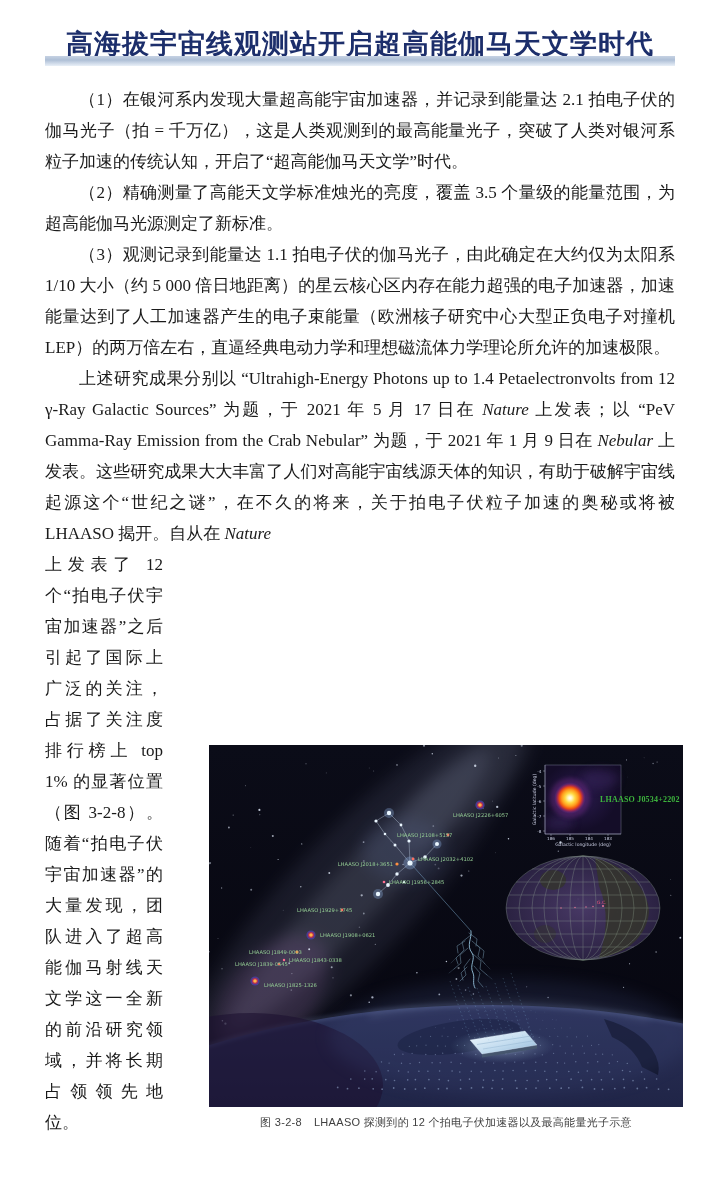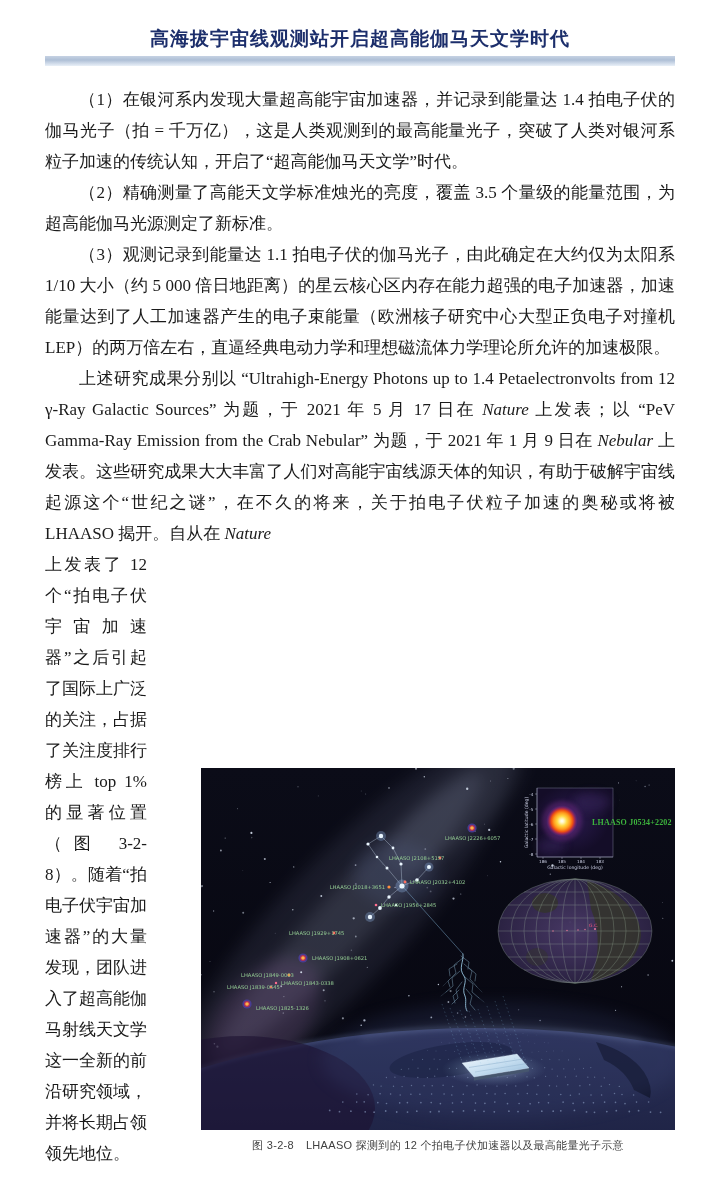--- a/index.html
+++ b/index.html
@@ -1,45 +1,45 @@
 <!DOCTYPE html>
 <html><head>
 <meta charset="utf-8">
 <style>
   html,body{margin:0;padding:0;background:#ffffff;}
   body{width:720px;height:1200px;position:relative;overflow:hidden;
        font-family:"Liberation Serif",serif;color:#1a1a1a;}
   .page{position:absolute;inset:0;background:#fff;}
   .title{position:absolute;top:26px;left:0;width:720px;margin:0;text-align:center;
-         font-family:"Liberation Sans",sans-serif;font-weight:bold;font-size:19px;
+         font-family:"Liberation Sans",sans-serif;font-weight:bold;font-size:27px;
          color:#1c2e6b;letter-spacing:1px;}
   .divider{position:absolute;top:56px;left:45px;width:630px;height:10px;
            background:linear-gradient(180deg,#c6d2e3 0%,#aebfd6 40%,#e9f0f8 100%);}
   .content{position:absolute;top:84px;left:45px;width:646px;}
   .para{width:630px;margin:0;font-size:17px;line-height:31px;text-align:justify;
         text-indent:2em;}
   .para i{font-style:italic;}
   .wrap-row{display:flex;width:646px;align-items:flex-end;}
   .left-col{width:172px;margin:0;font-size:17px;line-height:31px;text-align:justify;}
-  .fig{margin:16px;width:474px;padding-left:38px;}
+  .fig{margin:8px;width:474px;padding-left:38px;}
   .fig svg{display:block;width:474px;height:362px;}
   .caption{margin-top:8px;text-align:center;font-family:"Liberation Sans",sans-serif;
            font-size:11px;color:#3f3f3f;letter-spacing:.3px;white-space:nowrap;}
   .caption .cap-label{margin-right:12px;}
 </style>
 </head>
 <body>
 
 <div class="page">
 
   <h1 class="title">高海拔宇宙线观测站开启超高能伽马天文学时代</h1>
   <div class="divider"></div>
 
   <div class="content">
-    <p class="para">（1）在银河系内发现大量超高能宇宙加速器，并记录到能量达 1.4 拍电子伏的伽马光子（拍 = 千万亿），这是人类观测到的最高能量光子，突破了人类对银河系粒子加速的传统认知，开启了“超高能伽马天文学”时代。</p>
+    <p class="para">（1）在银河系内发现大量超高能宇宙加速器，并记录到能量达 2.1 拍电子伏的伽马光子（拍 = 千万亿），这是人类观测到的最高能量光子，突破了人类对银河系粒子加速的传统认知，开启了“超高能伽马天文学”时代。</p>
     <p class="para">（2）精确测量了高能天文学标准烛光的亮度，覆盖 3.5 个量级的能量范围，为超高能伽马光源测定了新标准。</p>
     <p class="para">（3）观测记录到能量达 1.1 拍电子伏的伽马光子，由此确定在大约仅为太阳系 1/10 大小（约 5 000 倍日地距离）的星云核心区内存在能力超强的电子加速器，加速能量达到了人工加速器产生的电子束能量（欧洲核子研究中心大型正负电子对撞机 LEP）的两万倍左右，直逼经典电动力学和理想磁流体力学理论所允许的加速极限。</p>
     <p class="para"><span>上述研究成果分别以 “Ultrahigh-Energy Photons up to 1.4 Petaelectronvolts from 12 γ-Ray Galactic Sources” 为题，于 2021 年 5 月 17 日在 </span><i>Nature</i><span> 上发表；以 “PeV Gamma-Ray Emission from the Crab Nebular” 为题，于 2021 年 1 月 9 日在 </span><i>Nebular</i><span> 上发表。这些研究成果大大丰富了人们对高能宇宙线源天体的知识，有助于破解宇宙线起源这个“世纪之谜”，在不久的将来，关于拍电子伏粒子加速的奥秘或将被 LHAASO 揭开。自从在 </span><i>Nature</i></p>
 
     <div class="wrap-row">
       <p class="left-col">上发表了 12 个“拍电子伏宇宙加速器”之后引起了国际上广泛的关注，占据了关注度排行榜上 top 1% 的显著位置（图 3-2-8）。随着“拍电子伏宇宙加速器”的大量发现，团队进入了超高能伽马射线天文学这一全新的前沿研究领域，并将长期占领领先地位。</p>
 
       <figure class="fig">
         <svg id="figsvg" viewBox="0 0 474 362" xmlns="http://www.w3.org/2000/svg">
           <defs>

